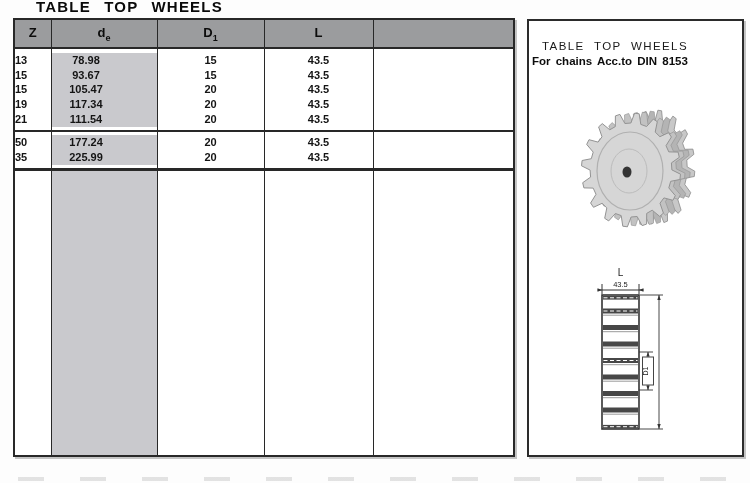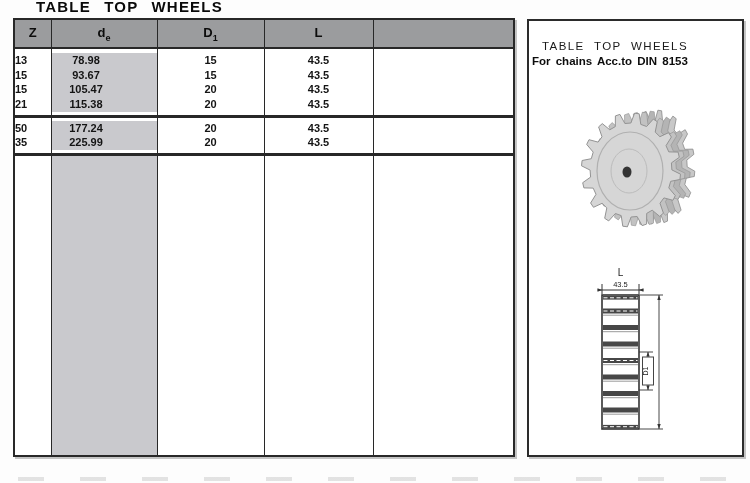--- a/index.html
+++ b/index.html
@@ -120,22 +120,29 @@
       <td></td>
     </tr>
     <tr class="r">
       <td class="c-z">15</td>
       <td class="c-de shade">105.47</td>
       <td class="c-d1">20</td>
       <td class="c-l">43.5</td>
       <td></td>
     </tr>
     <tr class="r">
+      <td class="c-z">19</td>
+      <td class="c-de shade">117.34</td>
+      <td class="c-d1">20</td>
+      <td class="c-l">43.5</td>
+      <td></td>
+    </tr>
+    <tr class="r">
       <td class="c-z">21</td>
-      <td class="c-de shade">115.38</td>
+      <td class="c-de shade">111.54</td>
       <td class="c-d1">20</td>
       <td class="c-l">43.5</td>
       <td></td>
     </tr>
 
     <tr class="gap">
         <td></td>
         <td></td>
         <td></td>
         <td></td>

